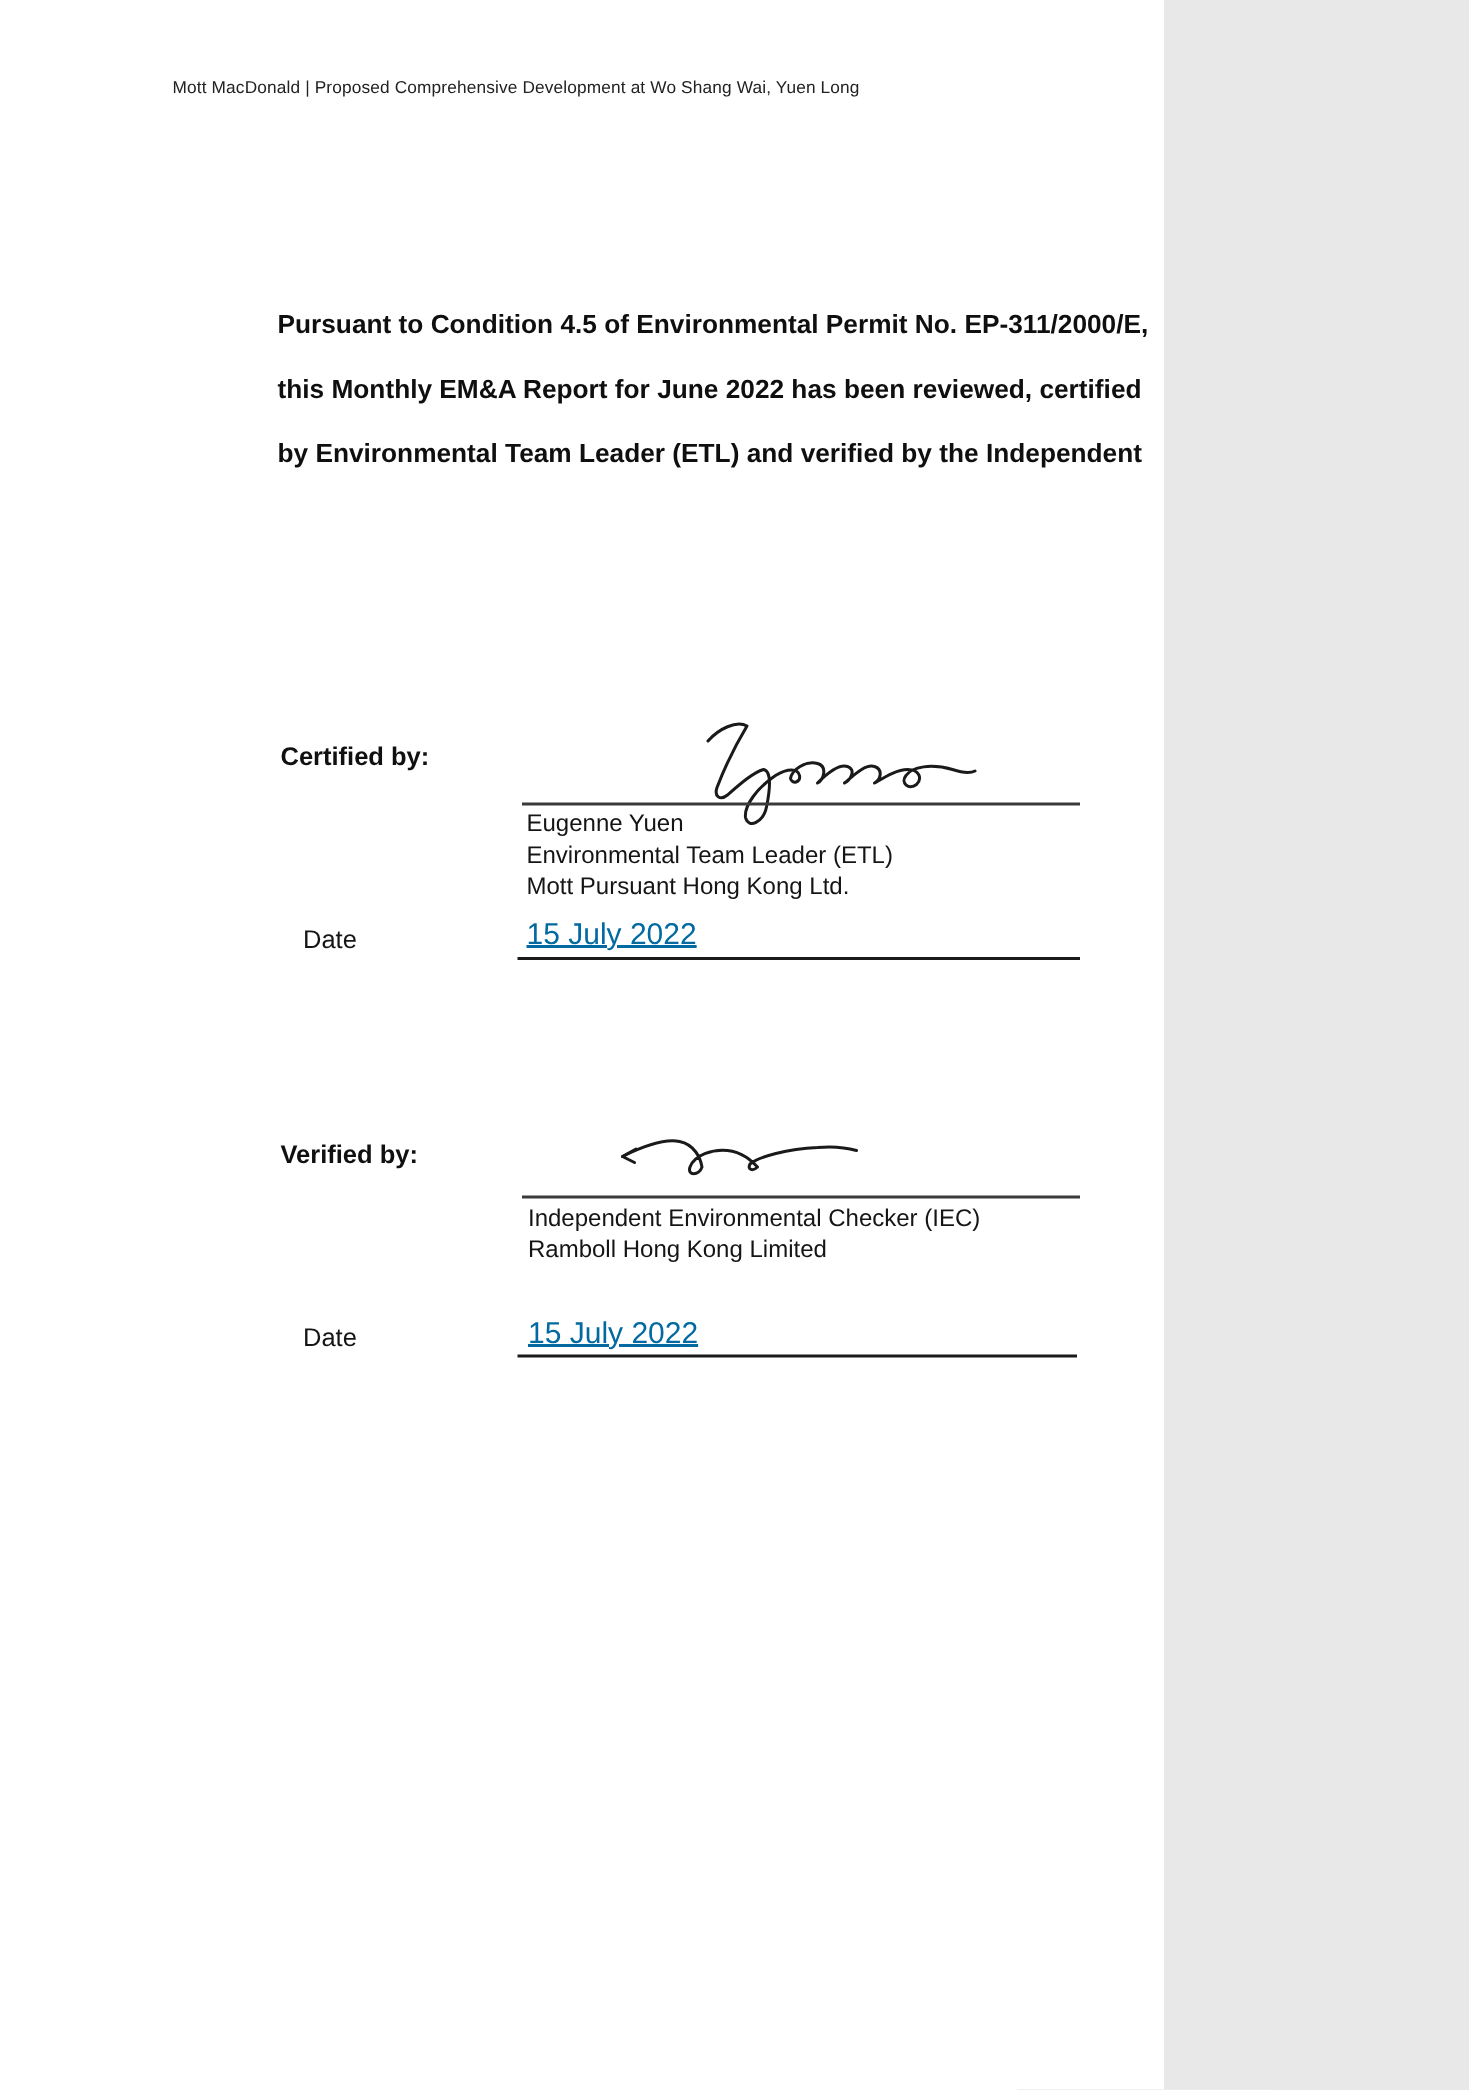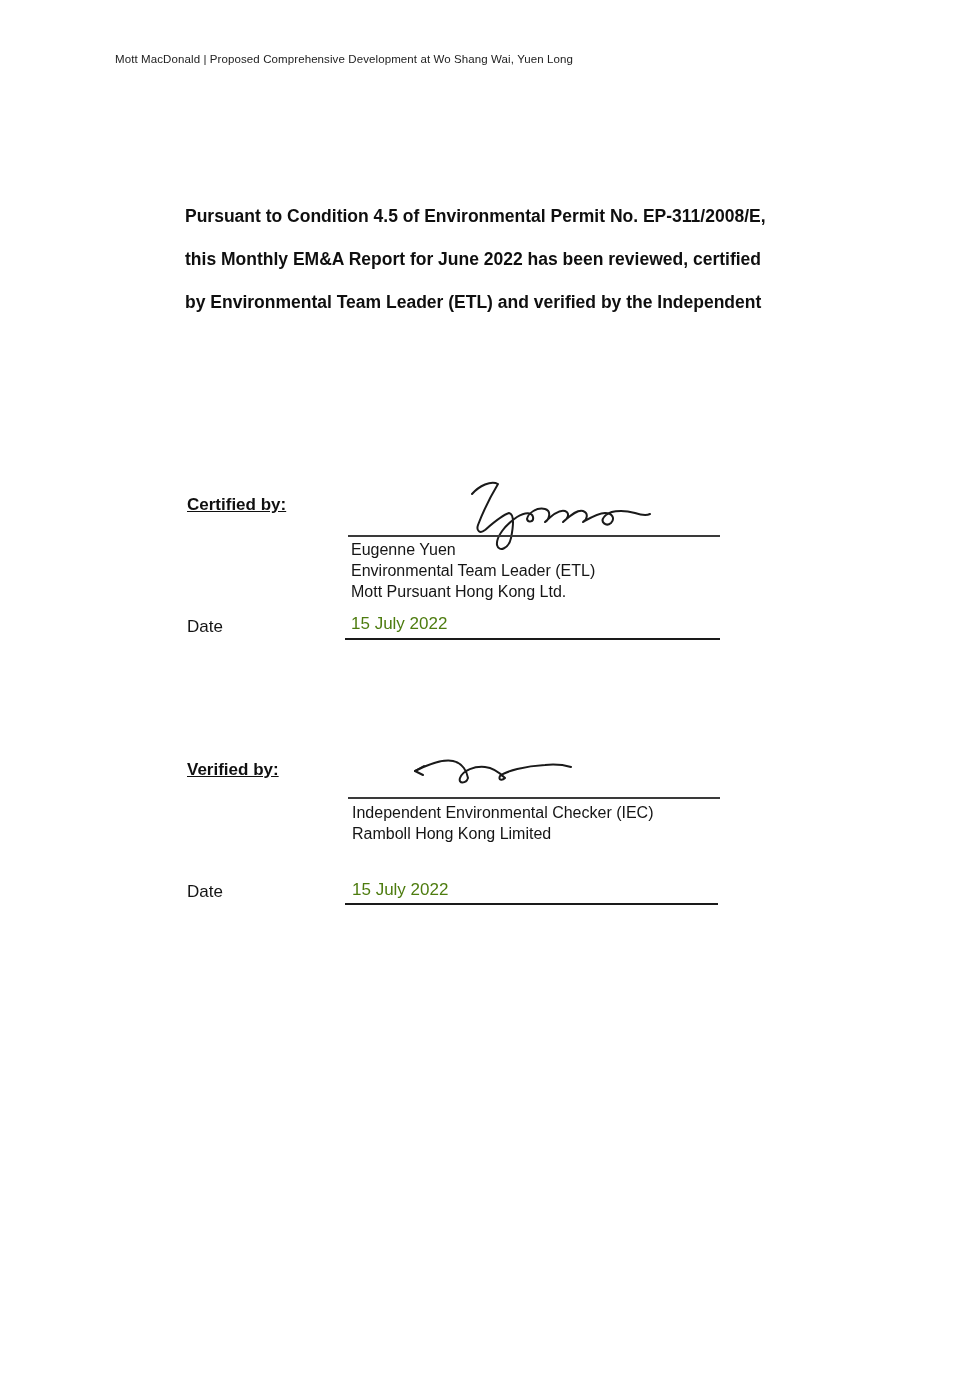--- a/index.html
+++ b/index.html
@@ -1,21 +1,21 @@
 <!DOCTYPE html>
 <html><head>
 <meta charset="utf-8">
 <style>
   * { margin: 0; padding: 0; box-sizing: border-box; }
   html, body { background: #e8e8e8; }
   body { font-family: "Liberation Sans", "DejaVu Sans", sans-serif; }
 
   .page {
     position: relative;
-    width: 979px;
+    width: 776px;
     height: 1393px;
     background: #ffffff;
     color: #111111;
     overflow: hidden;
     padding-left: 12px;
   }
 
   .abs { position: absolute; }
 
   .doc-header {
@@ -40,41 +40,42 @@
     line-height: 43px;
     white-space: nowrap;
   }
 
   .block-label {
     font-weight: bold;
     font-size: 17px;
     line-height: 21px;
     color: #101010;
     white-space: nowrap;
-    text-decoration: underline;
   }
 
   .name-block {
     font-size: 16px;
     line-height: 20.8px;
     color: #151515;
   }
   .name-block div { white-space: nowrap; }
 
   .date-label {
     font-size: 17px;
     line-height: 21px;
     color: #151515;
     white-space: nowrap;
+    margin-left: 15px;
   }
   .date-value {
-    font-size: 17px;
+    font-size: 20px;
     line-height: 21px;
-    color: #4d7c0f;
+    color: #0369a1;
     white-space: nowrap;
+    text-decoration: underline;
   }
 
   .sig-line {
     height: 1.5px;
     background: #3a3a3a;
   }
   .date-line {
     height: 2px;
     background: #1a1a1a;
   }
@@ -89,21 +90,21 @@
   }
 </style>
 </head>
 <body>
 
 <div class="page">
 
   <div class="abs doc-header">Mott MacDonald | Proposed Comprehensive Development at Wo Shang Wai, Yuen Long</div>
 
   <div class="abs statement">
-    <div class="s-line">Pursuant to Condition 4.5 of Environmental Permit No. EP-311/2008/E,</div>
+    <div class="s-line">Pursuant to Condition 4.5 of Environmental Permit No. EP-311/2000/E,</div>
     <div class="s-line">this Monthly EM&amp;A Report for June 2022 has been reviewed, certified</div>
     <div class="s-line">by Environmental Team Leader (ETL) and verified by the Independent</div>
   </div>
 
   <div class="abs block-label" style="left:187px; top:494px;">Certified by:</div>
 
   <svg class="abs sig-svg" style="left:445px; top:478px;" width="215" height="78" viewBox="0 0 215 78" aria-hidden="true">
     <path d="M27,16 C34,8 46,2 53,6 C50,11 41,26 33,47 C31,53 35,56 40,52
              C48,45 57,37 64,35 C70,36 68,50 66,60 C64,70 54,75 52,67
              C51,59 60,47 72,39 C80,34 87,34 88,39 C89,44 83,45 82,41

